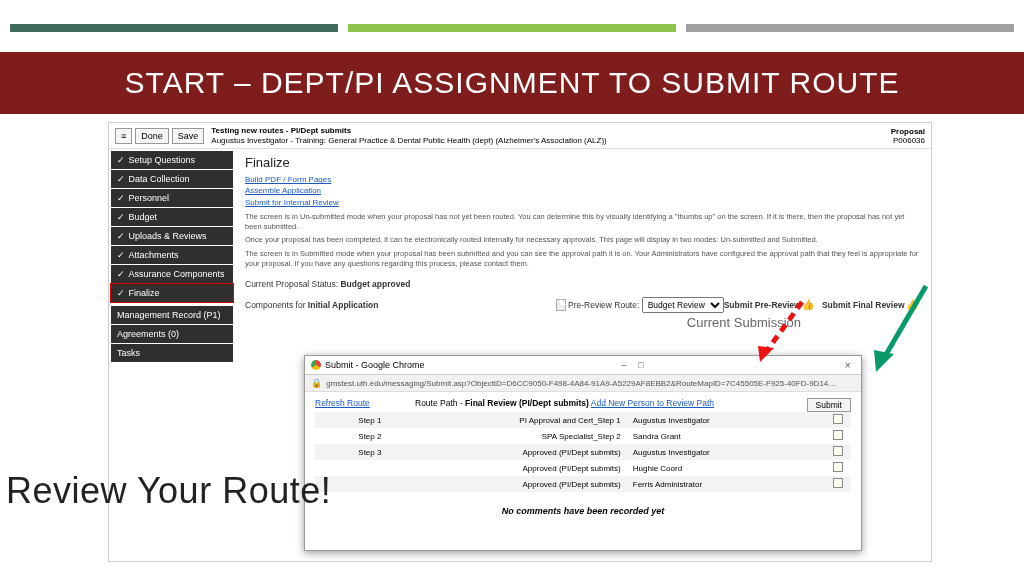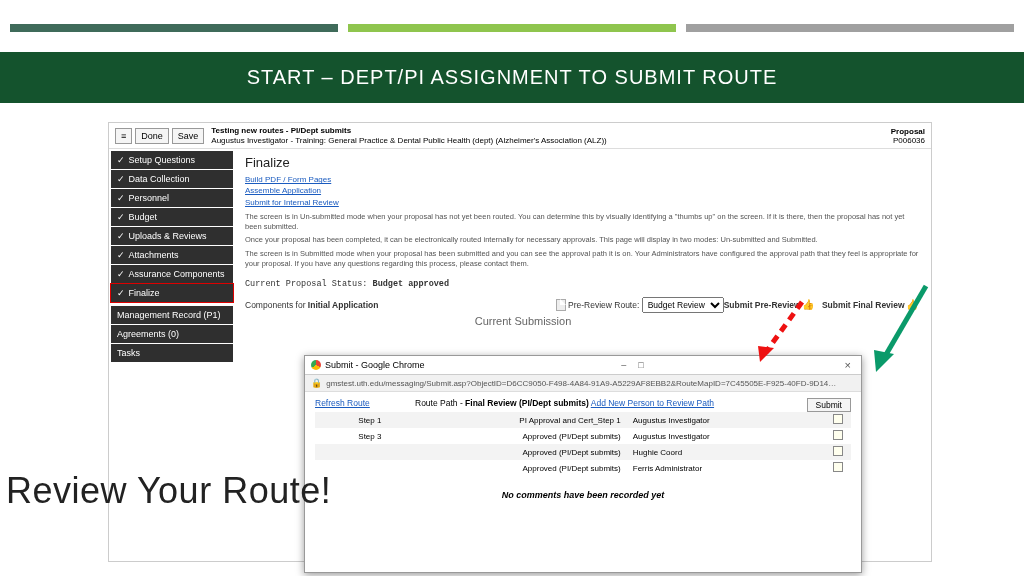--- a/index.html
+++ b/index.html
@@ -3,21 +3,21 @@
 <meta charset="utf-8">
 <style>
   * { box-sizing: border-box; margin: 0; padding: 0; }
   body { width: 1024px; height: 576px; font-family: Arial, sans-serif; background: #fff; overflow: hidden; position: relative; }
 
   .top-bars { height: 12px; display: flex; gap: 10px; padding: 0 10px; margin-top: 24px; }
   .bar1 { flex: 1; background: #3f6b5a; height: 8px; }
   .bar2 { flex: 1; background: #8fc54e; height: 8px; }
   .bar3 { flex: 1; background: #a0a0a0; height: 8px; }
 
-  .slide-title { background: #14532d; color: #fff; text-align: center; padding: 14px 0; font-size: 20px; font-family: 'Segoe UI', Arial, sans-serif; font-weight: 400; letter-spacing: 1px; margin-top: 16px; }
+  .slide-title { background: #7f1d1d; color: #fff; text-align: center; padding: 14px 0; font-size: 30px; font-family: 'Segoe UI', Arial, sans-serif; font-weight: 400; letter-spacing: 1px; margin-top: 16px; }
 
   .app { position: absolute; top: 122px; left: 108px; width: 824px; height: 440px; border: 1px solid #ccc; background: #fff; font-size: 9px; }
 
   .app-header { display: flex; align-items: center; padding: 3px 6px; border-bottom: 1px solid #ddd; }
   .app-header .hb { border: 1px solid #999; background: #f5f5f5; padding: 2px 5px; margin-right: 3px; font-size: 9px; cursor: pointer; }
   .app-header .meta { font-size: 8px; line-height: 1.2; margin-left: 4px; }
   .app-header .meta .t1 { font-weight: bold; }
   .app-header .right { margin-left: auto; text-align: right; font-size: 8px; }
   .app-header .right .p1 { font-weight: bold; }
 
@@ -26,34 +26,34 @@
   .sidebar { width: 126px; background: #fff; padding: 2px; }
   .sb-item { background: #2f2f2f; color: #fff; font-size: 9px; padding: 4px 6px; margin-bottom: 1px; position: relative; cursor: pointer; }
   .sb-item::before { content: "✓"; color: #fff; margin-right: 4px; }
   .sb-item.nocheck::before { content: ""; margin-right: 0; }
   .sb-finalize { outline: 1.5px solid #d00; }
 
   .content { flex: 1; padding: 6px 10px; color: #333; font-size: 8px; position: relative; }
   .content h3 { color: #222; font-size: 13px; font-weight: 400; margin-bottom: 4px; font-family: 'Segoe UI', Arial; }
   .content a { color: #1a5bbf; display: block; line-height: 1.4; }
   .content .para { color: #555; font-size: 7.5px; line-height: 1.3; margin-top: 4px; }
-  .status-line { font-size: 8.5px; margin-top: 10px; font-family: Liberation Mono, monospace; }
+  .status-line { font-size: 8.5px; margin-top: 10px; }
   .status-line b { font-weight: bold; }
 
   .comp-row { display: flex; align-items: center; margin-top: 8px; font-size: 8.5px; flex-wrap: nowrap; }
   .comp-row .lbl { }
   .comp-row .spacer { flex: 1; }
   .comp-row select { font-size: 8.5px; padding: 1px; }
   .comp-row .doc-ic { display: inline-block; width: 10px; height: 12px; background: #eee; border: 1px solid #aaa; position: relative; margin: 0 2px; vertical-align: middle; }
   .comp-row .doc-ic::after { content: ""; position: absolute; right: -1px; top: -1px; border: 3px solid transparent; border-left-color: #fff; border-bottom-color: #fff; }
   .thumb { display: inline-block; margin: 0 2px; font-size: 10px; color: #777; }
-  .cur-sub { text-align: center; font-size: 11px; color: #666; margin-top: 2px; padding-right: 120px; }
+  .cur-sub { text-align: right; font-size: 13px; color: #666; margin-top: 2px; padding-right: 120px; }
 
   
-  .popup { position: absolute; top: 355px; left: 304px; width: 558px; height: 218px; background: #fff; border: 1px solid #999; box-shadow: 0 2px 8px rgba(0,0,0,0.4); font-size: 8.5px; }
+  .popup { position: absolute; top: 355px; left: 304px; width: 558px; height: 196px; background: #fff; border: 1px solid #999; box-shadow: 0 2px 8px rgba(0,0,0,0.4); font-size: 8.5px; }
   .popup-title { background: #fff; border-bottom: 1px solid #ccc; padding: 3px 6px; font-size: 9px; display: flex; align-items: center; }
   .popup-title .chrome-ic { width: 10px; height: 10px; border-radius: 50%; background: conic-gradient(#ea4335 0 33%, #fbbc05 33% 66%, #34a853 66% 100%); margin-right: 4px; }
   .popup-title .close { margin-left: auto; font-size: 11px; color: #555; padding: 0 4px; cursor: pointer; }
   .popup-url { background: #f1f1f1; padding: 3px 6px; font-size: 8px; color: #555; display: flex; align-items: center; border-bottom: 1px solid #ddd; }
   .popup-url .lock { color: #3a8a3a; margin-right: 4px; font-size: 9px; }
   .popup-head { background: #eee; text-align: center; padding: 5px; font-size: 8.5px; }
   .popup-body { padding: 6px 10px; }
   .popup-body .refresh { color: #1a5bbf; float: left; }
   .popup-body .route-line { margin-left: 70px; padding-left: 30px; }
   .popup-body table { width: 100%; border-collapse: collapse; margin-top: 3px; font-size: 8px; }
@@ -171,20 +171,26 @@
     </div>
     <table>
       <tbody>
           <tr>
             <td class="step-col">Step 1</td>
             <td class="role-col">PI Approval and Cert_Step 1</td>
             <td class="name-col">Augustus Investigator</td>
             <td class="ic-col"><span class="person-ic"></span></td>
           </tr>
       <tr>
+            <td class="step-col">Step 2</td>
+            <td class="role-col">SPA Specialist_Step 2</td>
+            <td class="name-col">Sandra Grant</td>
+            <td class="ic-col"><span class="person-ic"></span></td>
+          </tr>
+      <tr>
             <td class="step-col">Step 3</td>
             <td class="role-col">Approved (PI/Dept submits)</td>
             <td class="name-col">Augustus Investigator</td>
             <td class="ic-col"><span class="person-ic"></span></td>
           </tr>
       <tr>
             <td class="step-col"></td>
             <td class="role-col">Approved (PI/Dept submits)</td>
             <td class="name-col">Hughie Coord</td>
             <td class="ic-col"><span class="person-ic"></span></td>

